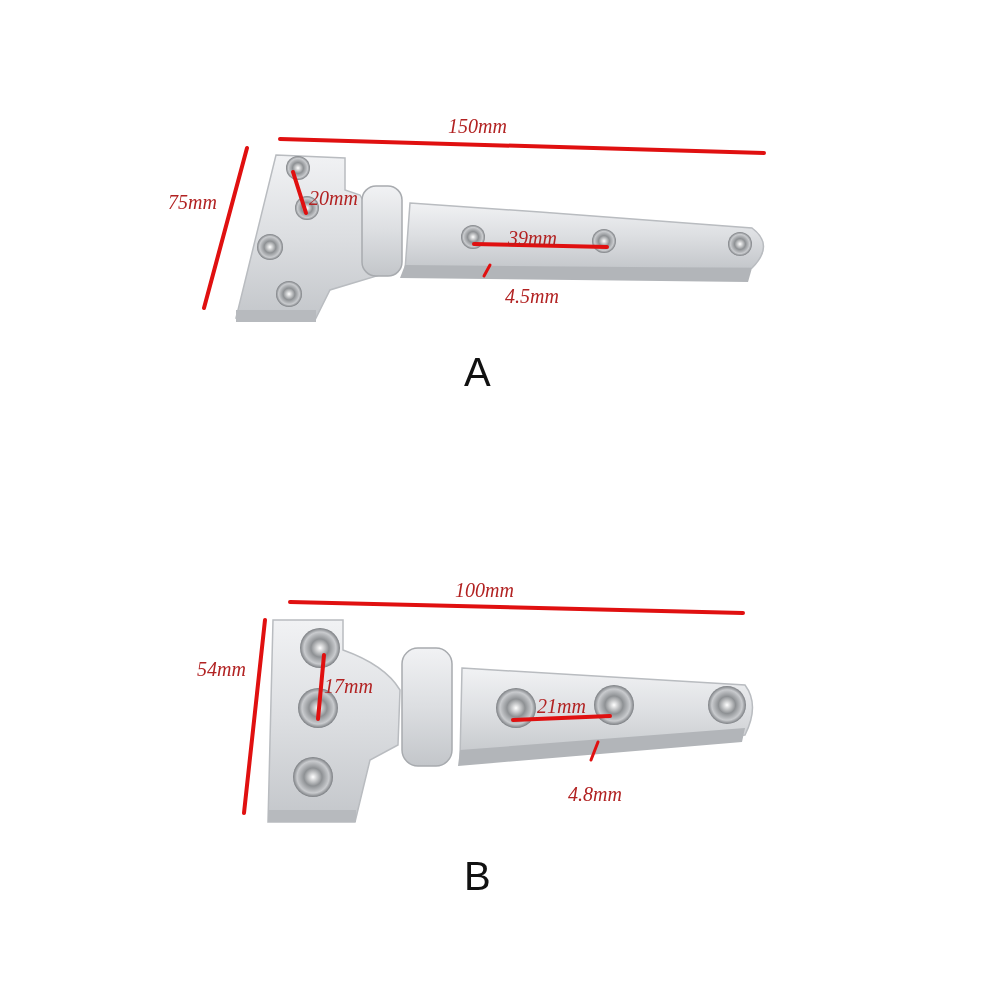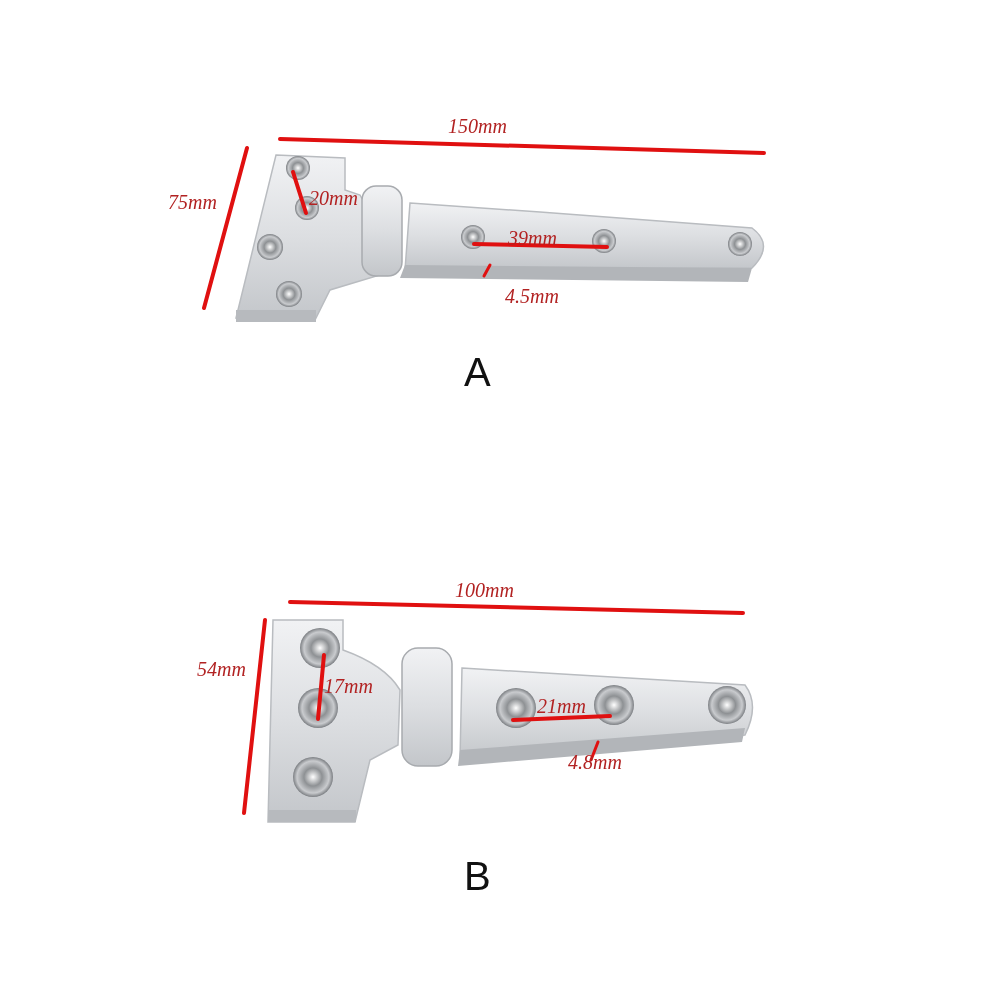--- a/index.html
+++ b/index.html
@@ -79,14 +79,14 @@
 <div class="dim-label" style="left:168px;top:192px;">75mm</div>
 <div class="dim-label" style="left:309px;top:188px;">20mm</div>
 <div class="dim-label" style="left:508px;top:228px;">39mm</div>
 <div class="dim-label" style="left:462px;top:286px;margin-left:43px;">4.5mm</div>
 <div class="variant-label" style="left:464px;top:352px;">A</div>
 
 <div class="dim-label" style="left:437px;top:580px;margin-left:18px;">100mm</div>
 <div class="dim-label" style="left:197px;top:659px;">54mm</div>
 <div class="dim-label" style="left:324px;top:676px;">17mm</div>
 <div class="dim-label" style="left:537px;top:696px;">21mm</div>
-<div class="dim-label" style="left:568px;top:752px;">4.8mm</div>
+<div class="dim-label" style="left:568px;top:784px;">4.8mm</div>
 <div class="variant-label" style="left:464px;top:856px;">B</div>
 
 </body></html>

